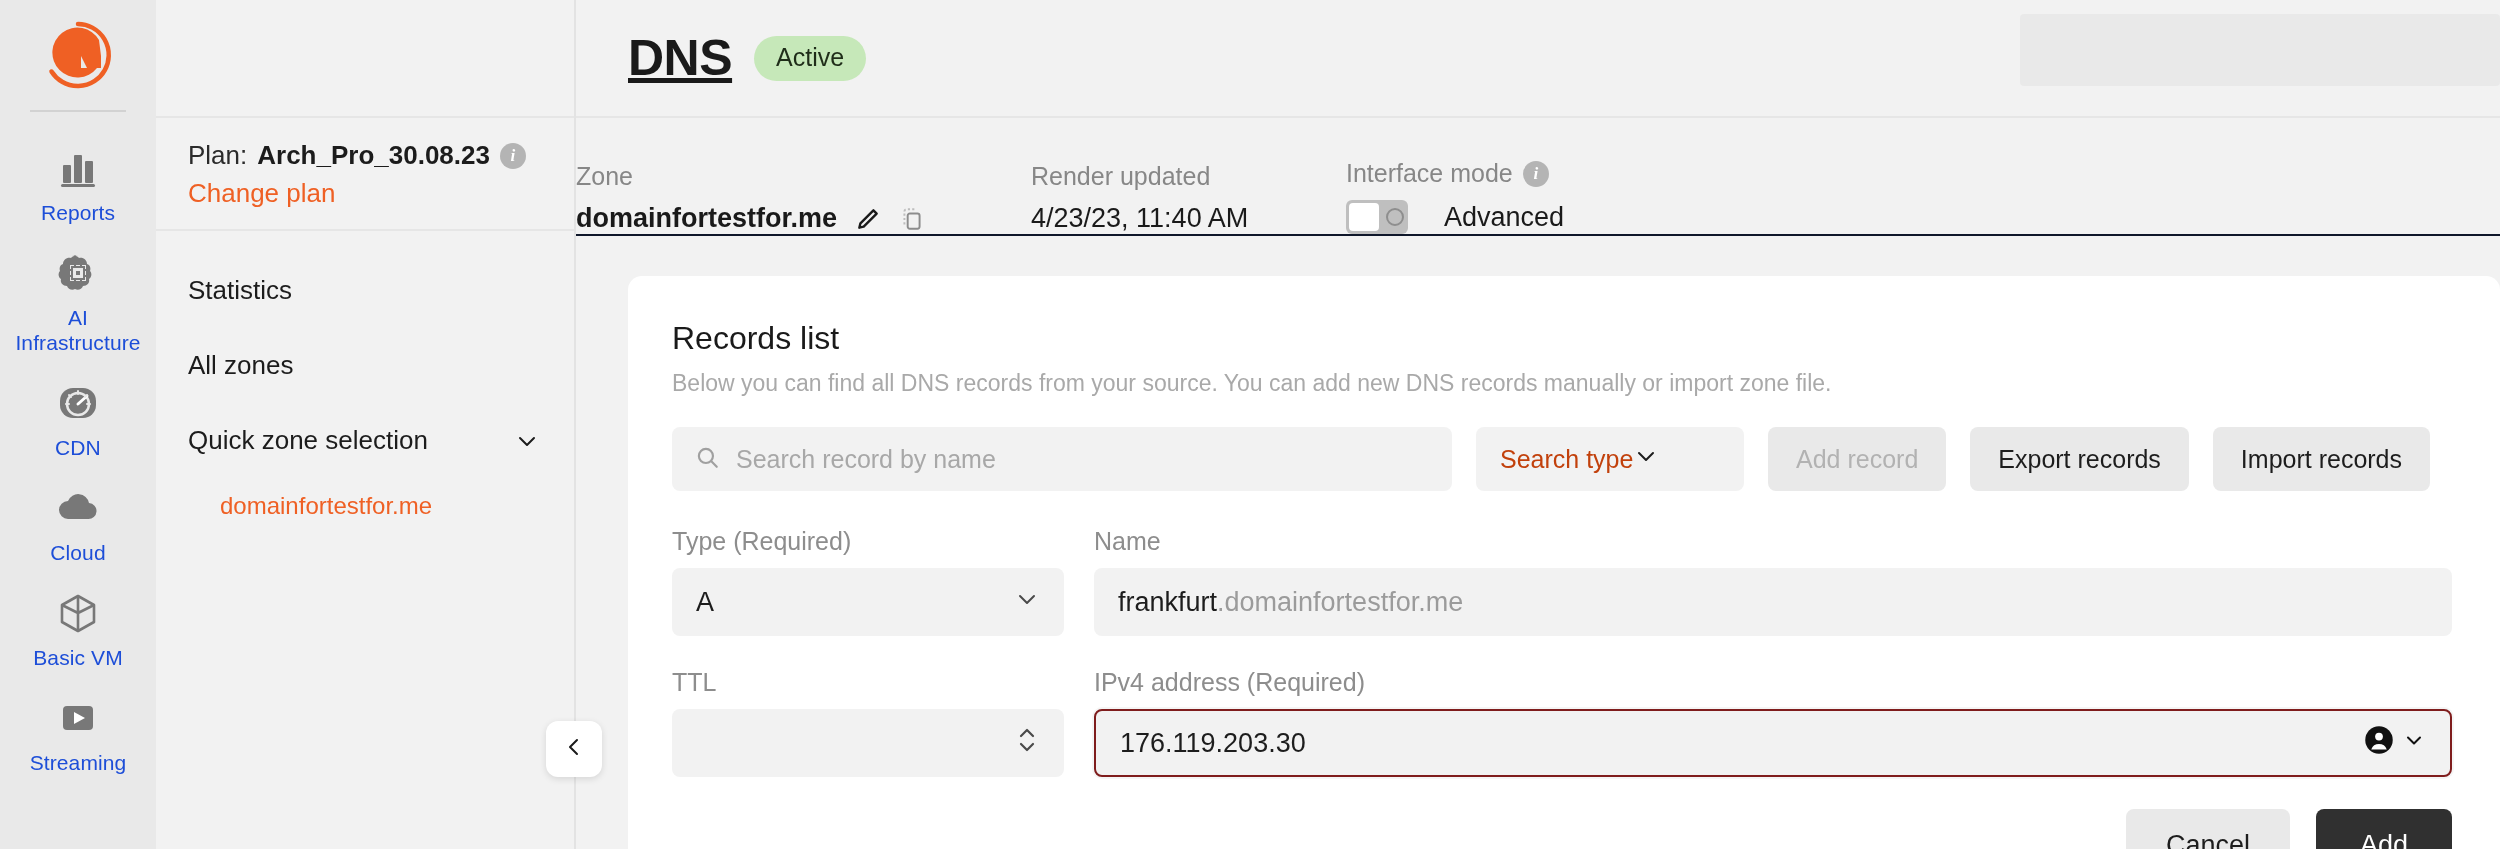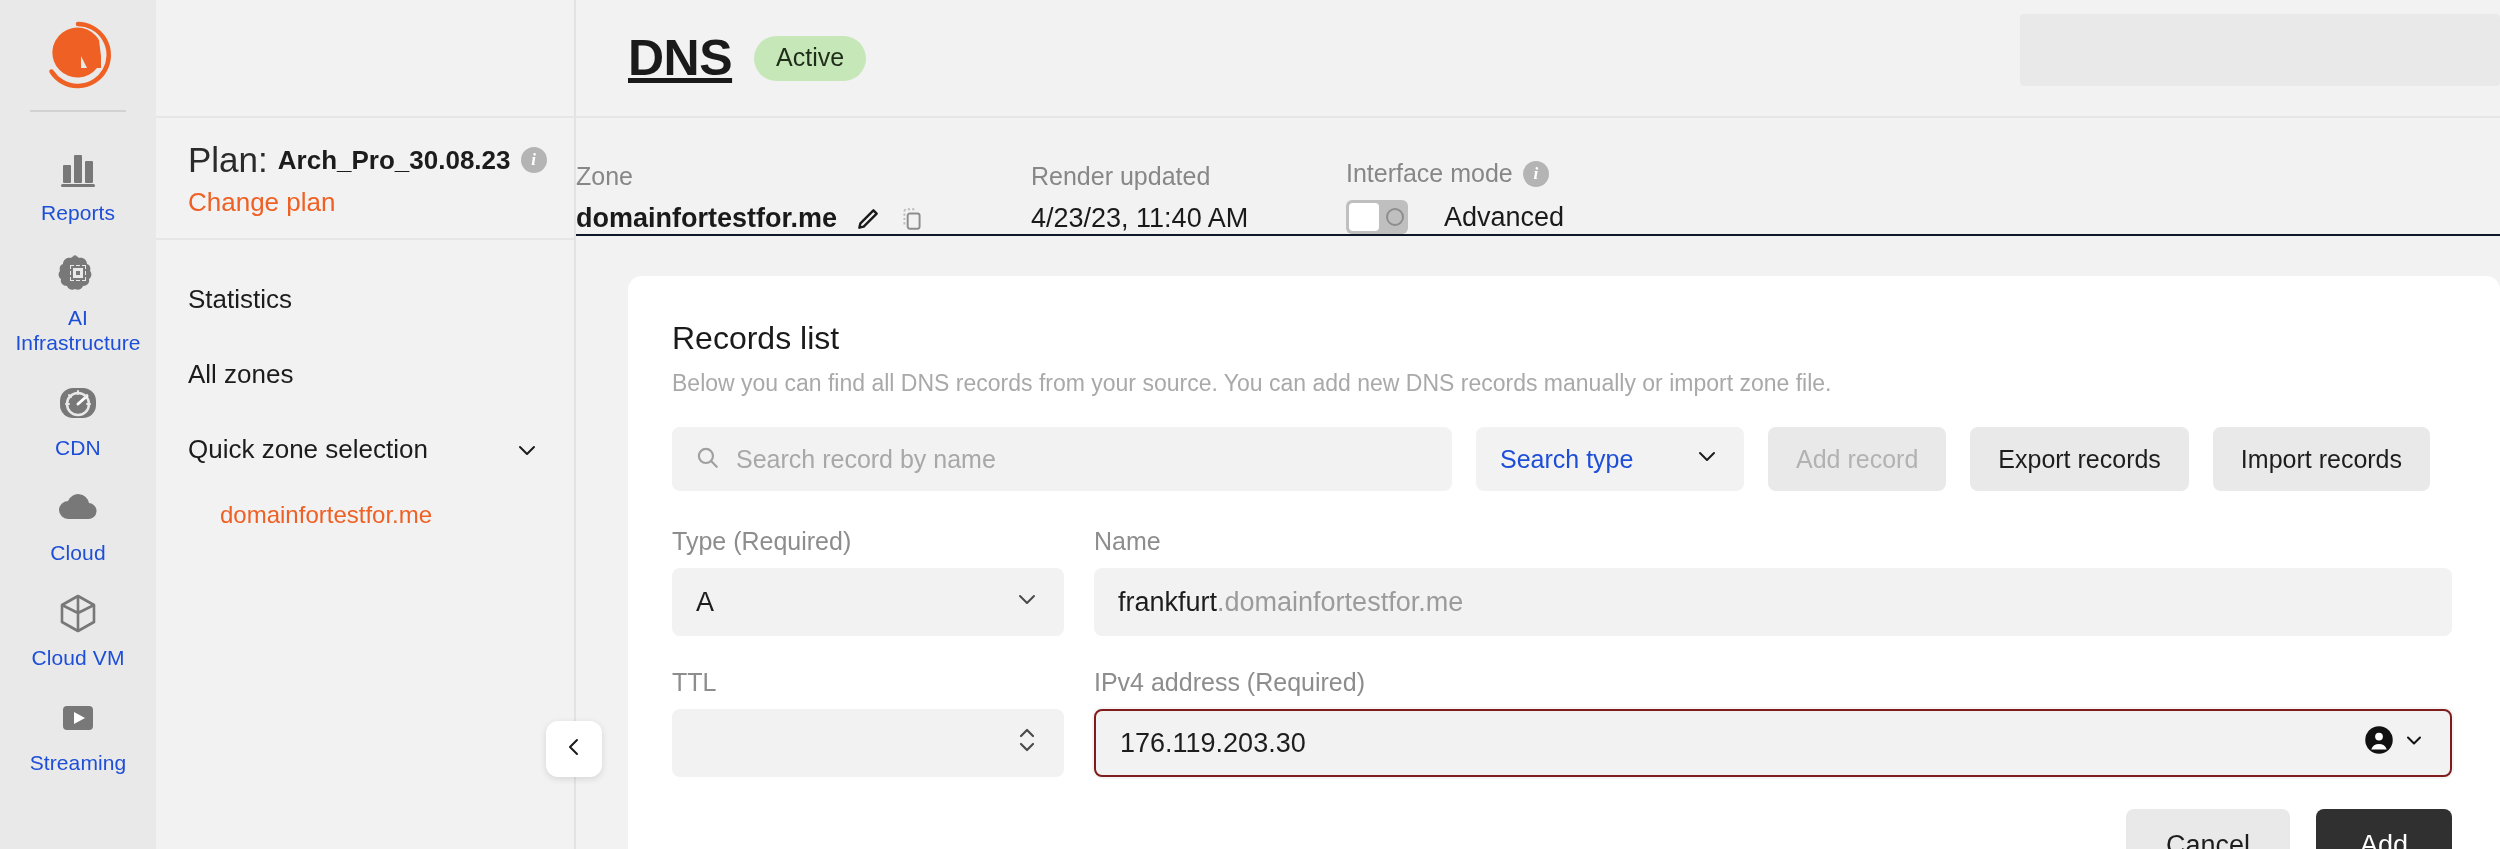--- a/index.html
+++ b/index.html
@@ -33,21 +33,21 @@
   
   .navcol {
     width: 420px; flex: 0 0 420px; height: 849px;
     background: #f2f2f2;
     border-right: 2px solid #e3e3e3;
     position: relative;
   }
   .navcol-top { height: 118px; border-bottom: 2px solid #e6e6e6; }
   .plan-box { padding: 22px 0 20px 32px; border-bottom: 2px solid #e6e6e6; }
   .plan-line { display: flex; align-items: center; gap: 10px; }
-  .plan-label { font-size: 35px; color: #2b2b2b; }
+  .plan-label { font-size: 26px; color: #2b2b2b; }
   .plan-value { font-size: 26px; font-weight: bold; color: #1c1c1c; }
   .info-dot {
     width: 26px; height: 26px; border-radius: 50%; background: #b4b4b4;
     color: #fff; font-size: 17px; font-weight: bold; font-style: italic;
     display: inline-flex; align-items: center; justify-content: center;
     font-family: "Liberation Serif", serif;
   }
   .change-plan {
     display: block; margin-top: 7px; font-size: 26px; color: #ef6024; cursor: pointer;
   }
@@ -127,22 +127,22 @@
     flex: 0 0 780px; height: 64px; background: #f2f2f2; border-radius: 8px;
     display: flex; align-items: center; padding: 0 22px; gap: 16px; cursor: text;
   }
   .search-input {
     flex: 1; border: 0; background: transparent; outline: none;
     font-size: 25px; color: #3a3a3a; font-family: "Liberation Sans", sans-serif;
   }
   .search-input::placeholder { color: #a8a8a8; }
   .select-box {
     flex: 0 0 268px; height: 64px; background: #f2f2f2; border-radius: 8px;
-    display: flex; align-items: center; justify-content: space-between;
-    padding: 0 24px; font-size: 25px; color: #1d4ed8; cursor: pointer;
+    display: flex; align-items: center; justify-content: flex-start;
+    padding: 0 24px; font-size: 25px; color: #c2410c; cursor: pointer;
   }
   .btn {
     height: 64px; border-radius: 8px; background: #e9e9e9; border: 0;
     font-size: 25px; color: #1d1d1d; padding: 0 28px; cursor: pointer;
     font-family: "Liberation Sans", sans-serif; white-space: nowrap;
   }
   .btn.disabled { color: #b2b2b2; cursor: default; }
 
   .form-grid { margin-top: 36px; }
   .form-row { display: flex; gap: 30px; margin-bottom: 32px; }
@@ -249,21 +249,21 @@
       <div class="rail-label">Cloud</div>
     </div>
 
     <div class="rail-item">
       <div class="rail-ico">
         <svg width="46" height="46" viewBox="0 0 46 46" fill="none" stroke="#787878" stroke-width="2.6" stroke-linejoin="round">
           <path d="M23 6 L39 15 L39 32 L23 41 L7 32 L7 15 Z"></path>
           <path d="M23 6 L23 23 M23 23 L39 15 M23 23 L7 15 M23 23 L23 41"></path>
         </svg>
       </div>
-      <div class="rail-label">Cloud VM</div>
+      <div class="rail-label">Basic VM</div>
     </div>
 
     <div class="rail-item">
       <div class="rail-ico">
         <svg width="46" height="46" viewBox="0 0 46 46">
           <rect x="8" y="11" width="30" height="24" rx="4" fill="#787878"></rect>
           <path d="M19 17 L30 23 L19 29 Z" fill="#fff"></path>
         </svg>
       </div>
       <div class="rail-label">Streaming</div>

